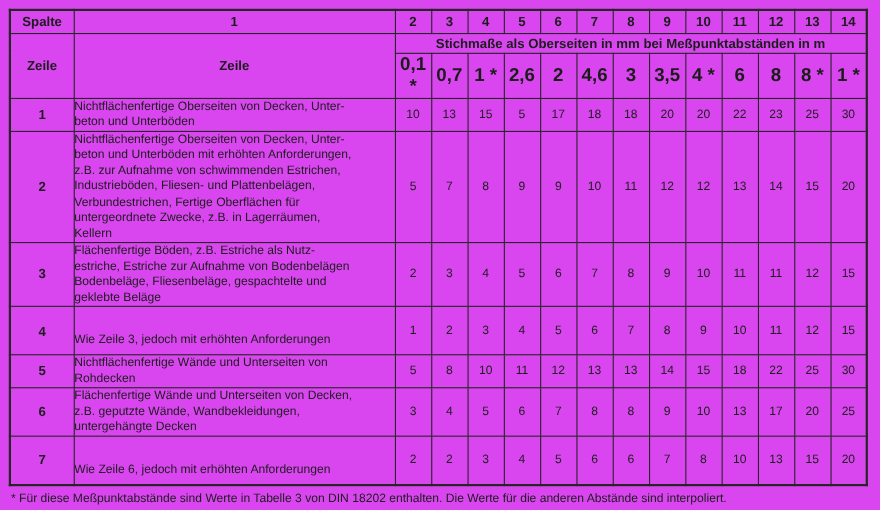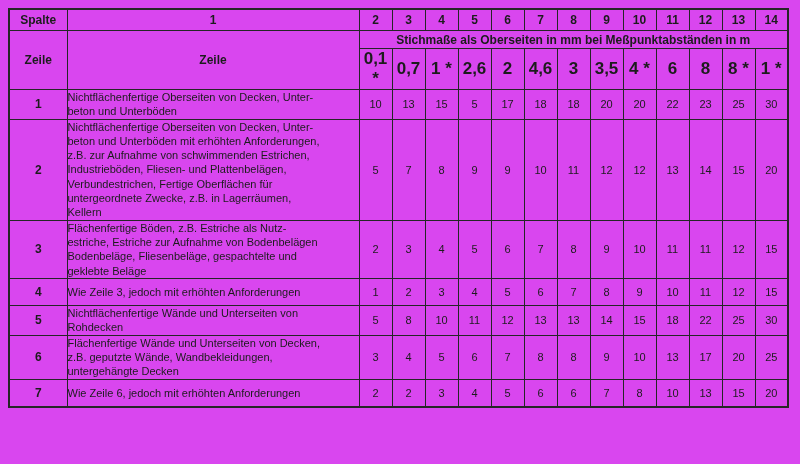--- a/index.html
+++ b/index.html
@@ -49,21 +49,21 @@
     font-size: 11px;
     line-height: 1.3;
     text-align: left;
     padding: 4px 5px 4px 6px;
     white-space: pre-line;
   }
   td.val-cell {
     font-size: 11px;
     text-align: center;
   }
-  tr.body-row-tall td.bezug-cell { padding-top: 6px; padding-bottom: 6px; }
+  tr.body-row-tall td.bezug-cell { padding-top: 23px; padding-bottom: 6px; }
   .footnote {
     position: absolute;
     left: 10px;
     top: 447px;
     font-size: 11px;
     color: #1c1c1c;
     white-space: nowrap;
   }
 </style>
 </head>
@@ -248,14 +248,15 @@
           <td class="val-cell">7</td>
           <td class="val-cell">8</td>
           <td class="val-cell">10</td>
           <td class="val-cell">13</td>
           <td class="val-cell">15</td>
           <td class="val-cell">20</td>
         </tr>
       </tbody>
   </table>
 
+  <div class="footnote">* Für diese Meßpunktabstände sind Werte in Tabelle 3 von DIN 18202 enthalten. Die Werte für die anderen Abstände sind interpoliert.</div>
 
 </div>
 
 </body></html>

